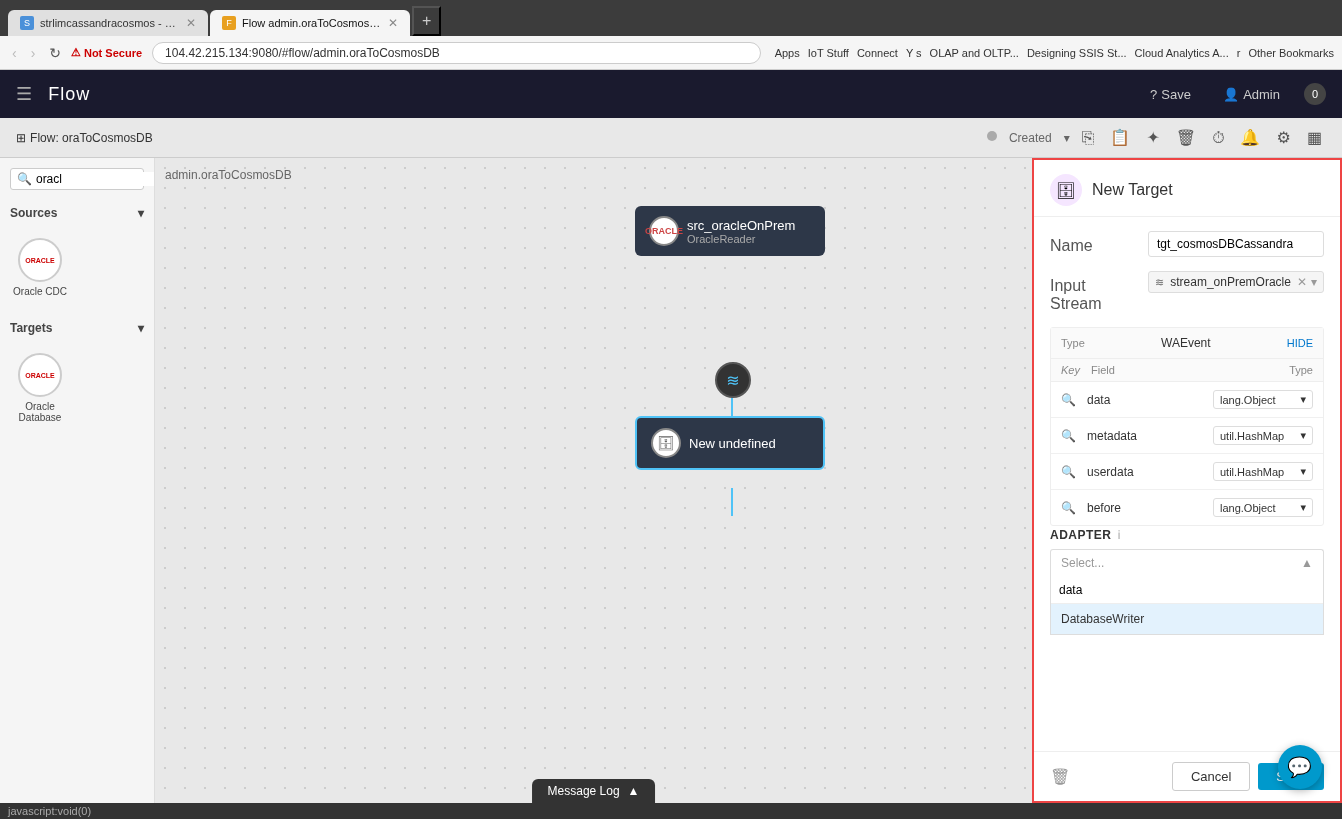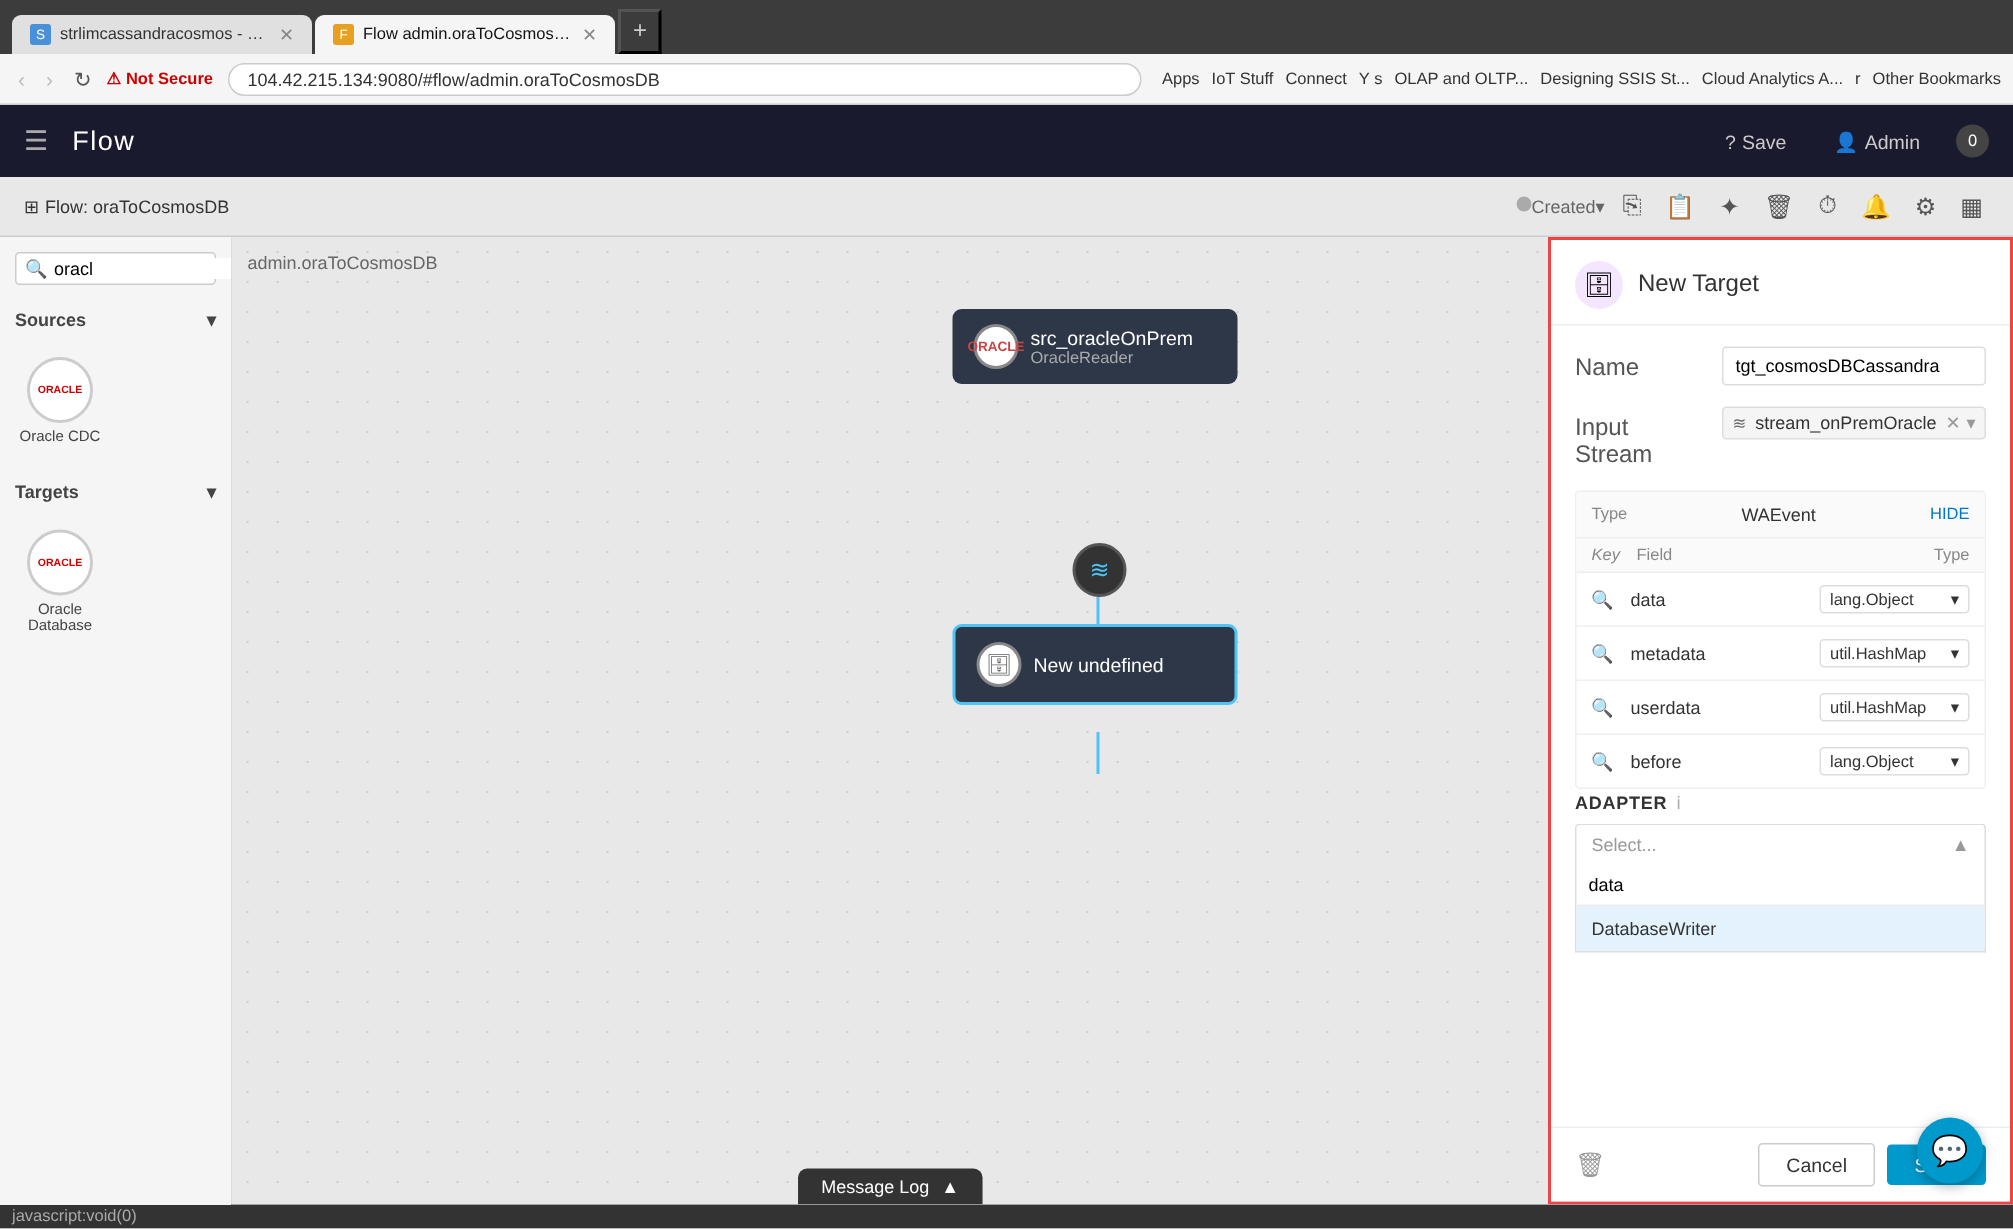--- a/index.html
+++ b/index.html
@@ -30,21 +30,21 @@
     .app-logo { font-size: 18px; font-weight: 300; color: white; letter-spacing: 1px; }
     .app-header-spacer { flex: 1; }
     .header-help { display: flex; align-items: center; gap: 4px; color: #ccc; font-size: 13px; cursor: pointer; }
     .header-admin { display: flex; align-items: center; gap: 4px; color: #ccc; font-size: 13px; cursor: pointer; margin-left: 16px; }
     .header-badge { background: #444; color: white; border-radius: 50%; width: 22px; height: 22px; display: flex; align-items: center; justify-content: center; font-size: 11px; margin-left: 8px; }
 
     
     .sub-header { background: #e8e8e8; height: 40px; display: flex; align-items: center; padding: 0 16px; border-bottom: 1px solid #ccc; gap: 8px; }
     .flow-breadcrumb { display: flex; align-items: center; gap: 4px; font-size: 12px; color: #333; }
     .sub-header-spacer { flex: 1; }
-    .status-indicator { display: flex; align-items: flex-start; gap: 0; font-size: 12px; color: #666; }
+    .status-indicator { display: flex; align-items: flex-start; gap: 12px; font-size: 12px; color: #666; }
     .status-dot { width: 10px; height: 10px; background: #aaa; border-radius: 50%; }
     .toolbar-actions { display: flex; align-items: center; gap: 8px; }
     .toolbar-btn { background: none; border: none; color: #555; font-size: 16px; cursor: pointer; padding: 4px; }
 
     
     .main-content { display: flex; flex: 1; overflow: hidden; }
 
     
     .left-sidebar { width: 155px; background: #f5f5f5; border-right: 1px solid #ddd; padding: 10px; display: flex; flex-direction: column; gap: 10px; overflow-y: auto; }
     .search-box { display: flex; align-items: center; background: white; border: 1px solid #ccc; border-radius: 3px; padding: 3px 6px; gap: 4px; }

